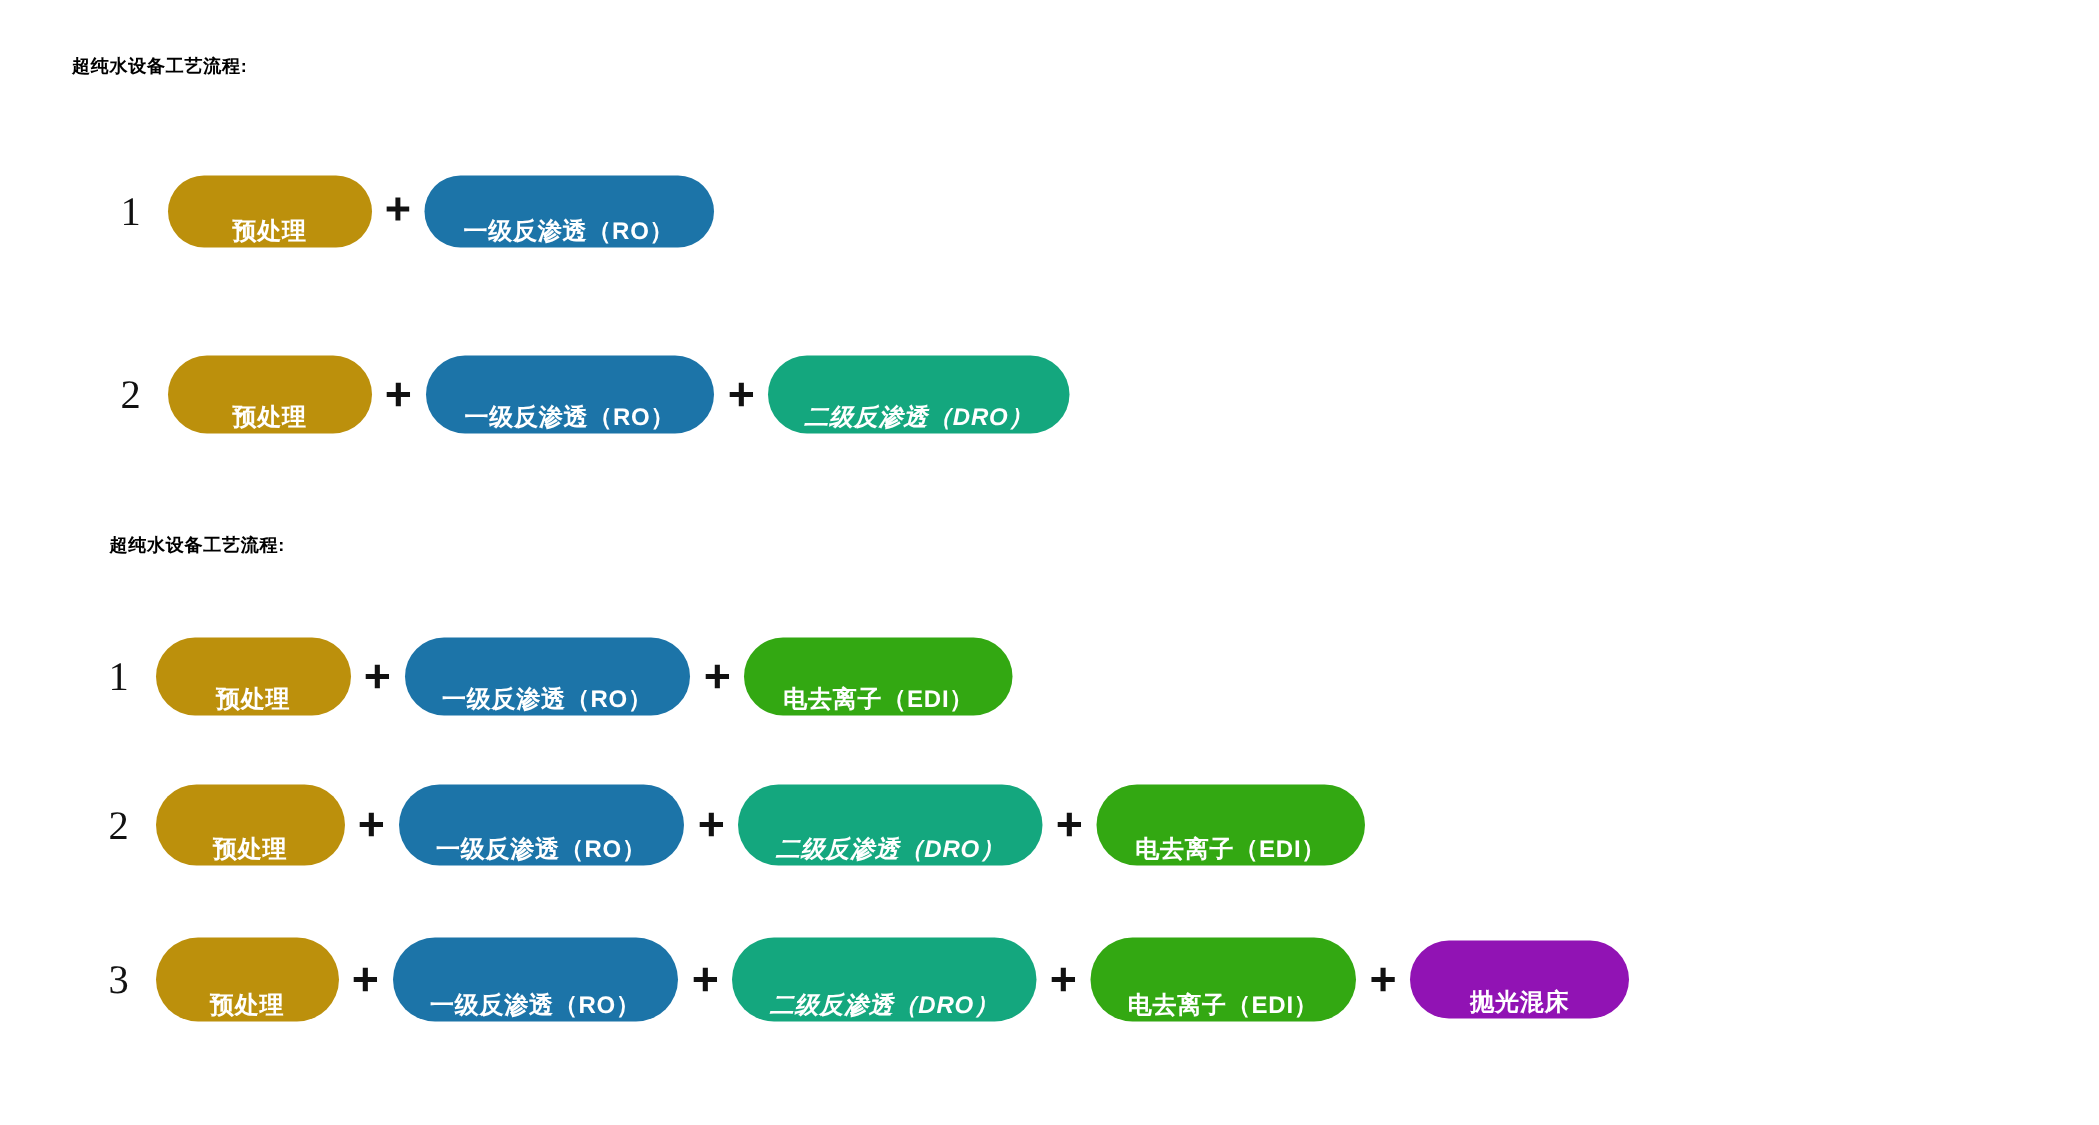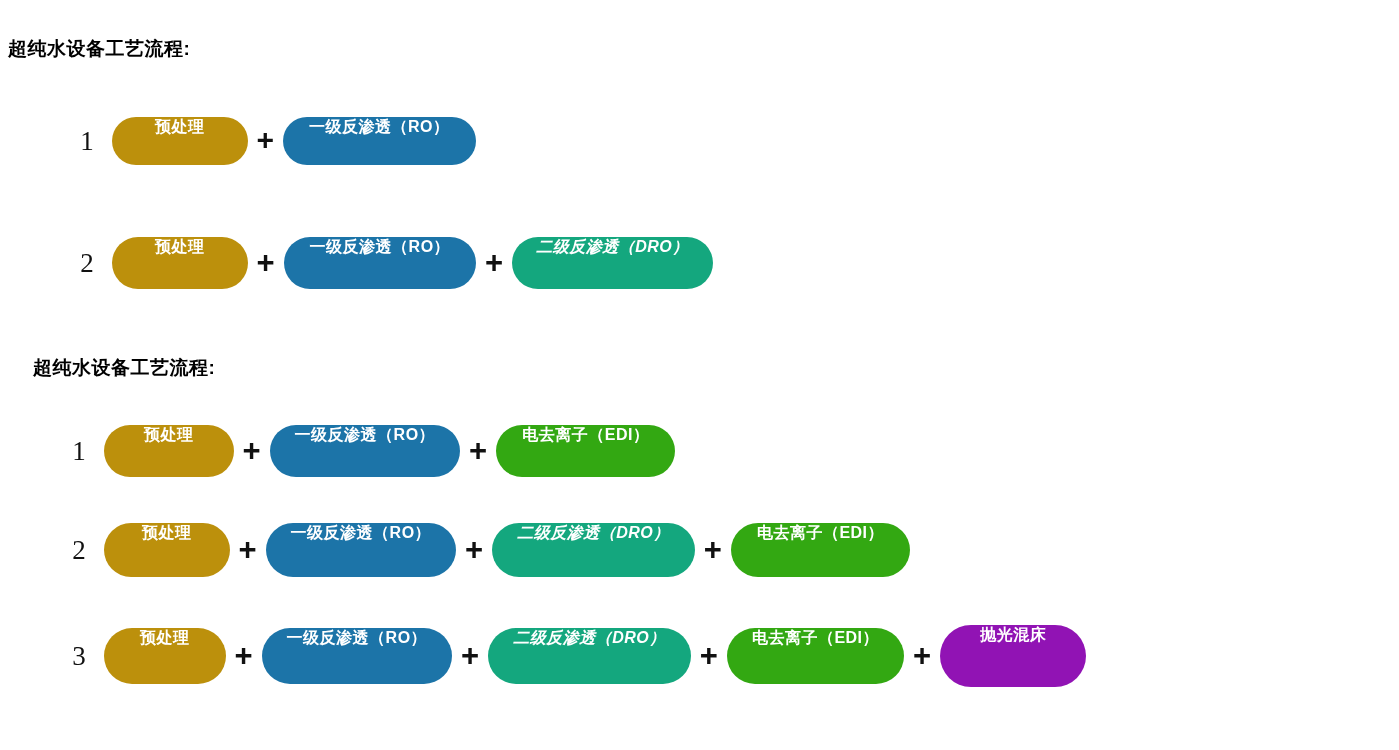--- a/index.html
+++ b/index.html
@@ -10,25 +10,26 @@
   body {
     width: 1399px;
     height: 750px;
     position: relative;
     font-family: "Liberation Sans", "DejaVu Sans", sans-serif;
     overflow: hidden;
   }
 
   .section-heading {
     position: absolute;
-    font-size: 19px;
+    font-size: 12px;
     font-weight: bold;
     color: #000000;
     letter-spacing: 0.5px;
     white-space: nowrap;
+    margin-left: 40px;
   }
 
   .flow-row {
     position: absolute;
     display: flex;
     align-items: center;
     white-space: nowrap;
   }
 
   .row-number {
@@ -37,21 +38,21 @@
     color: #111111;
     line-height: 1;
     width: 26px;
     text-align: center;
     margin-right: 12px;
     flex: 0 0 auto;
   }
 
   .pill {
     display: inline-flex;
-    align-items: flex-start;
+    align-items: flex-end;
     justify-content: center;
     border-radius: 999px;
     color: #ffffff;
     font-weight: bold;
     letter-spacing: 0.5px;
     flex: 0 0 auto;
     box-sizing: border-box;
   }
 
   .plus {
@@ -149,16 +150,16 @@
     </div>
     <span class="plus" style="font-size: 31px;">+</span>
     <div class="pill c-dro" style="height: 56px; font-size: 16px; padding-left: 25px; padding-right: 25px; color: rgb(255, 255, 255);">
       <span>二级反渗透（DRO）</span>
     </div>
     <span class="plus" style="font-size: 31px;">+</span>
     <div class="pill c-edi" style="height: 56px; font-size: 16px; padding-left: 25px; padding-right: 25px; color: rgb(255, 255, 255);">
       <span>电去离子（EDI）</span>
     </div>
     <span class="plus" style="font-size: 31px;">+</span>
-    <div class="pill c-mb" style="height: 62px; font-size: 16px; padding-left: 40px; padding-right: 40px; color: rgb(255, 255, 255);">
+    <div class="pill c-mb" style="height: 52px; font-size: 16px; padding-left: 40px; padding-right: 40px; color: rgb(255, 255, 255);">
       <span>抛光混床</span>
     </div>
   </div>
 
 </body></html>

